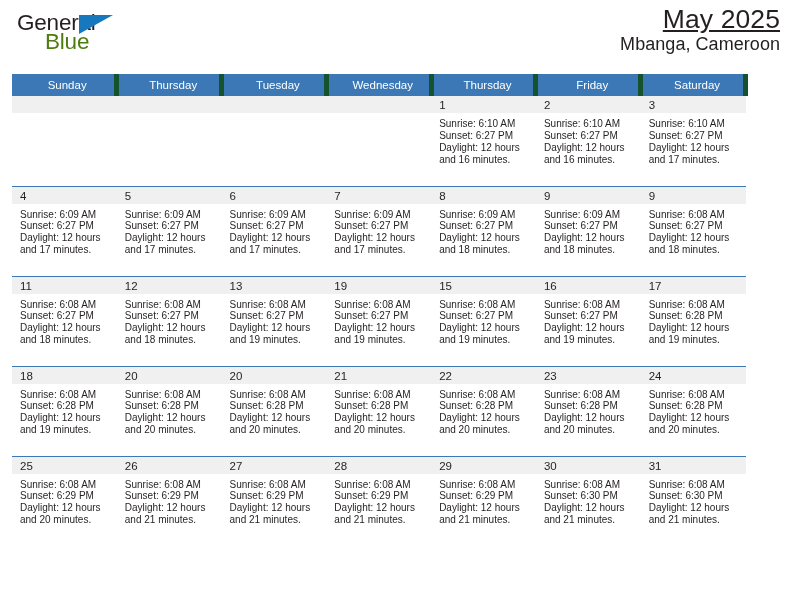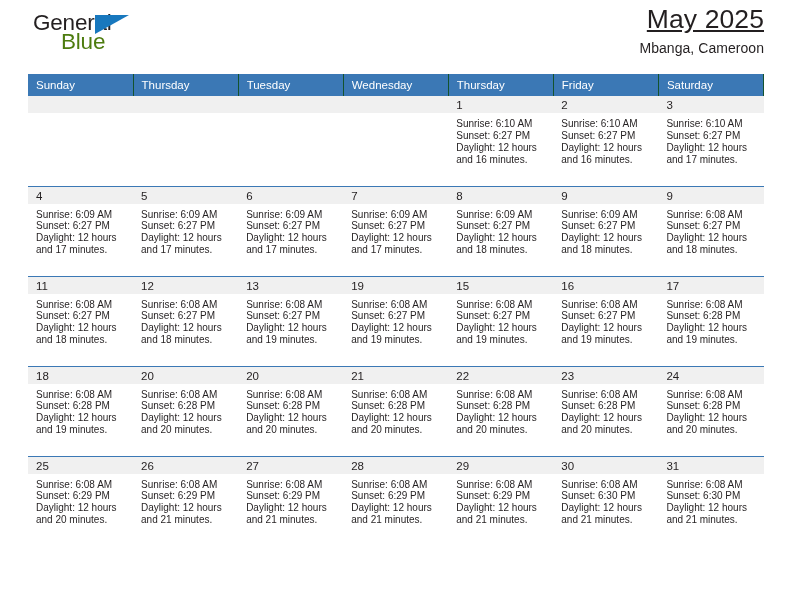--- a/index.html
+++ b/index.html
@@ -12,21 +12,21 @@
     background: #ffffff;
     font-family: "Liberation Sans", sans-serif;
     color: #000000;
     overflow: hidden;
   }
   .page {
     position: relative;
     width: 792px;
     height: 500px;
     box-sizing: border-box;
-    padding: 0 28px;
+    padding: 0 12px;
   }
 
   
   .header {
     position: relative;
     height: 74px;
     display: flex;
     align-items: flex-start;
     justify-content: space-between;
   }
@@ -71,42 +71,41 @@
     padding-top: 4px;
   }
   .cal-title {
     font-size: 26.5px;
     color: #231f20;
     line-height: 1.15;
     letter-spacing: 0.1px;
     text-decoration: underline;
   }
   .cal-sub {
-    font-size: 14px;
+    font-size: 18px;
     color: #231f20;
-    margin-top: 6px;
     letter-spacing: 0.05px;
   }
 
   
   .calendar {
     width: 736px;
     border-collapse: collapse;
     table-layout: fixed;
   }
   .calendar th {
     background: #3b78b5;
     color: #ffffff;
     font-size: 11.5px;
     font-weight: normal;
-    text-align: left;
+    text-align: center;
     padding: 5px 0 5px 8px;
     height: 19px;
     box-sizing: border-box;
-    border-right: 1px solid #14532d;
+    border-right: 5px solid #14532d;
   }
   .calendar td {
     vertical-align: top;
     padding: 0;
     height: 90px;
     box-sizing: border-box;
     border-top: 1px solid #3b78b5;
     background: #ffffff;
   }
   .calendar tr.week:first-child td {

